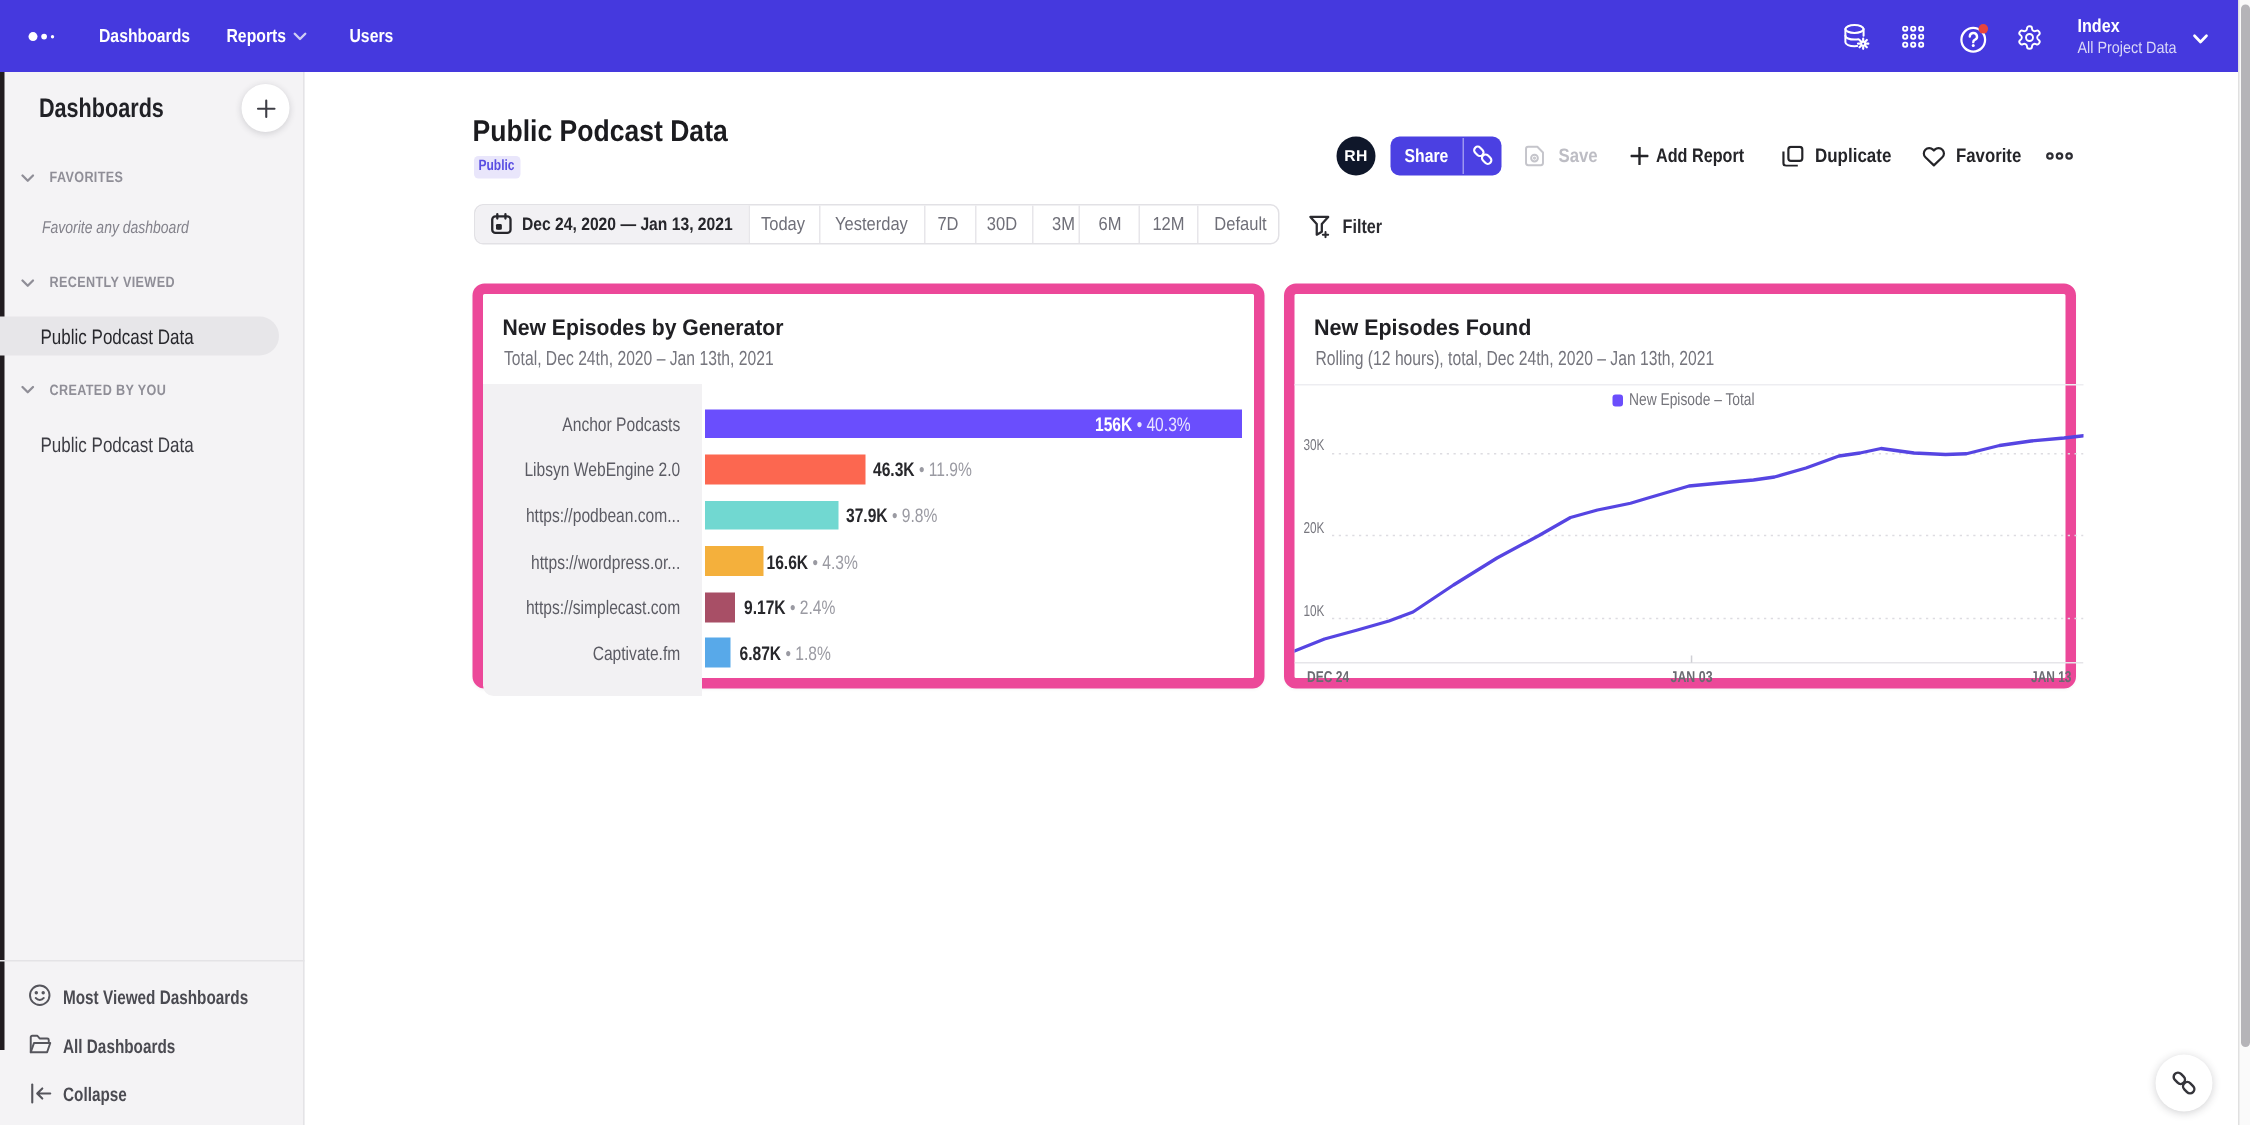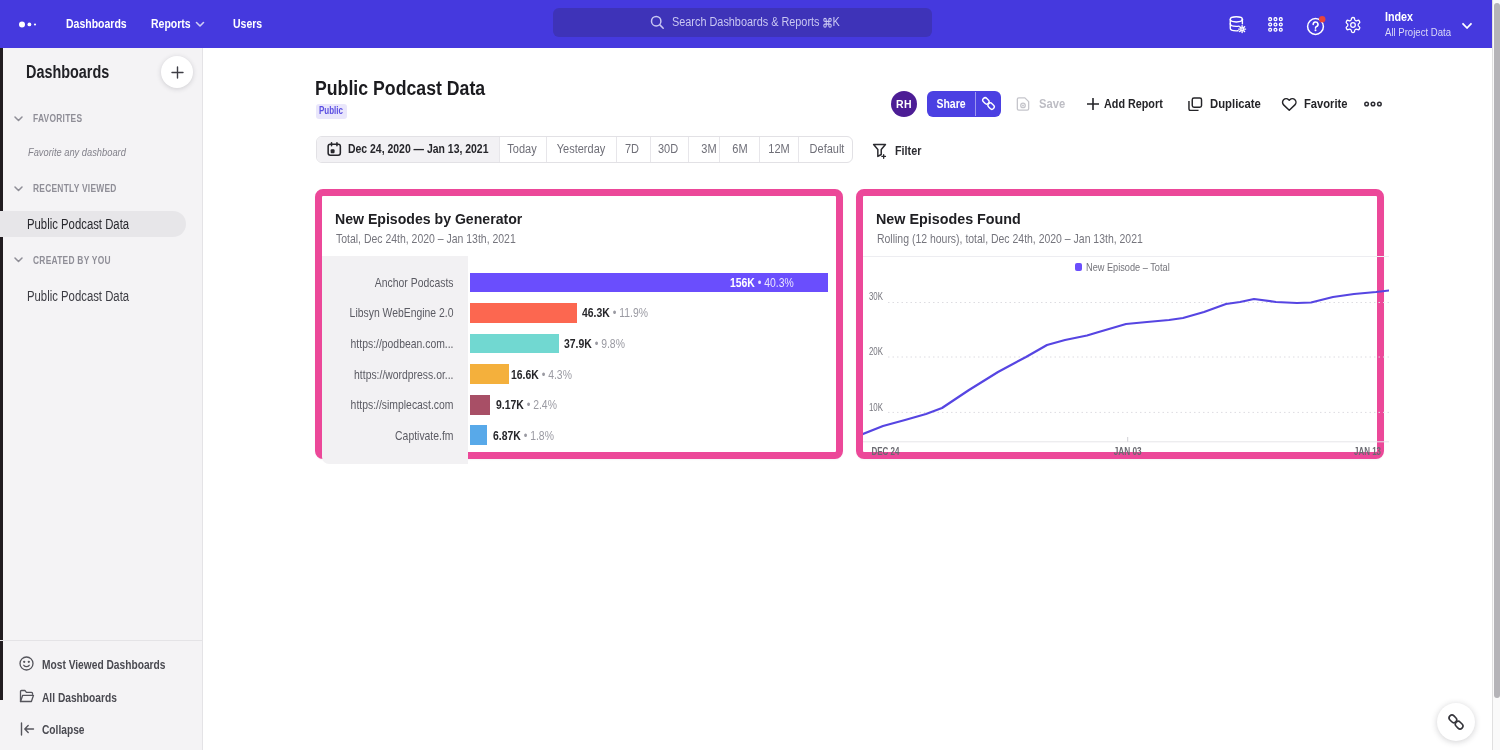--- a/index.html
+++ b/index.html
@@ -31,21 +31,21 @@
 #selrow { position:absolute; left:0; top:211px; width:186px; height:25.5px; background:#e7e6e9; border-radius:0 13px 13px 0; }
 .bottomitem { position:absolute; left:42px; font-size:13px; font-weight:700; color:#4a4a51;
   transform-origin:left center; transform:scaleX(.785); white-space:nowrap; }
 
 #h1 { position:absolute; left:315px; top:76.5px; font-size:20px; font-weight:700; color:#1b1b1f;
   transform-origin:left center; transform:scaleX(.885); white-space:nowrap; }
 #pubpill { position:absolute; left:316px; top:104px; width:31px; height:14.5px;
   background:#e9e6fb; border-radius:3px; text-align:center; font-size:10px; font-weight:700; color:#5a4ee2; line-height:14.5px; }
 #pubpill span { display:inline-block; transform:scaleX(.8); }
 #avatar { position:absolute; left:891px; top:91px; width:26px; height:26px; border-radius:50%;
-  background:#4c1d95; color:#fff; font-size:10.5px; font-weight:700; display:flex; align-items:center; justify-content:center; letter-spacing:.3px; }
+  background:#0f172a; color:#fff; font-size:10.5px; font-weight:700; display:flex; align-items:center; justify-content:center; letter-spacing:.3px; }
 #sharebtn { position:absolute; left:927px; top:91px; width:74px; height:26px; background:#4b40e2; border-radius:6px; }
 #sharebtn .txt { position:absolute; left:0; top:0; width:48px; height:26px; line-height:26px; text-align:center;
   color:#fff; font-size:12.5px; font-weight:700; transform:scaleX(.84); }
 #sharebtn .div { position:absolute; left:48px; top:1px; width:1px; height:24px; background:rgba(255,255,255,.45); }
 .toollabel { position:absolute; top:97px; font-size:13px; font-weight:700; color:#242428;
   transform-origin:left center; white-space:nowrap; line-height:14px; }
 
 #datebar { position:absolute; left:315.5px; top:136px; width:537px; height:26.5px;
   border:1px solid #e2e1e5; border-radius:6px; background:#fff; }
 #dateseg { position:absolute; left:0; top:0; width:182px; height:24.5px; background:#f2f1f4; border-radius:5px 0 0 5px; }
@@ -81,33 +81,20 @@
       <circle cx="11.4" cy="4.4" r="1.9" fill="#fff"></circle>
       <circle cx="17" cy="4.5" r="1.1" fill="#fff"></circle>
   </svg>
   <div class="nav" style="left:66px;transform-origin:left center">Dashboards</div>
   <div class="nav" style="left:151px;transform-origin:left center">Reports</div>
   <svg class="abs" style="left:195px;top:21px" width="10" height="7" viewBox="0 0 10 7">
       <polyline points="1.5,1.5 5,5 8.5,1.5" fill="none" stroke="#cfcdf4" stroke-width="1.6" stroke-linecap="round" stroke-linejoin="round"></polyline>
     </svg>
   <div class="nav" style="left:233px;transform-origin:left center">Users</div>
 
-  <div id="search">
-    <svg class="abs" style="left:97px;top:7px" width="15" height="15" viewBox="0 0 15 15">
-        <circle cx="6.2" cy="6.2" r="4.7" fill="none" stroke="#c9c7f2" stroke-width="1.5"></circle>
-        <line x1="9.9" y1="9.9" x2="13.2" y2="13.2" stroke="#c9c7f2" stroke-width="1.5" stroke-linecap="round"></line>
-      </svg>
-    <div id="searchinner">
-      <span>Search Dashboards &amp; Reports&nbsp;</span>
-      <svg width="11.5" height="11.5" viewBox="0 0 24 24" fill="none" stroke="#c9c7f2" stroke-width="2.4">
-          <path d="M15 6v12a3 3 0 1 0 3-3H6a3 3 0 1 0 3 3V6a3 3 0 1 0-3 3h12a3 3 0 1 0-3-3"></path>
-        </svg>
-      <span>K</span>
-    </div>
-  </div>
 
   <svg class="abs" style="left:1228px;top:15px" width="19" height="19" viewBox="0 0 21 21" fill="none" stroke="#fff" stroke-width="1.5" stroke-linecap="round">
     <ellipse cx="9.2" cy="4.8" rx="6.7" ry="2.9"></ellipse>
     <path d="M2.5 4.8 v9.8 c0 1.6 3 2.9 6.7 2.9 .8 0 1.3 0 2-.1"></path>
     <path d="M15.9 4.8 v5"></path>
     <path d="M2.5 9.7 c0 1.6 3 2.9 6.7 2.9 1.1 0 2.1-.1 3-.3"></path>
     <circle cx="15.6" cy="15.6" r="1.5"></circle>
     <path d="M15.6 11.8v1.3 M15.6 18.1v1.3 M19.4 15.6h-1.3 M13.1 15.6h-1.3 M18.3 12.9l-.95.95 M13.85 17.35l-.95.95 M18.3 18.3l-.95-.95 M13.85 13.85l-.95-.95" stroke-width="1.6"></path>
   </svg>
 

